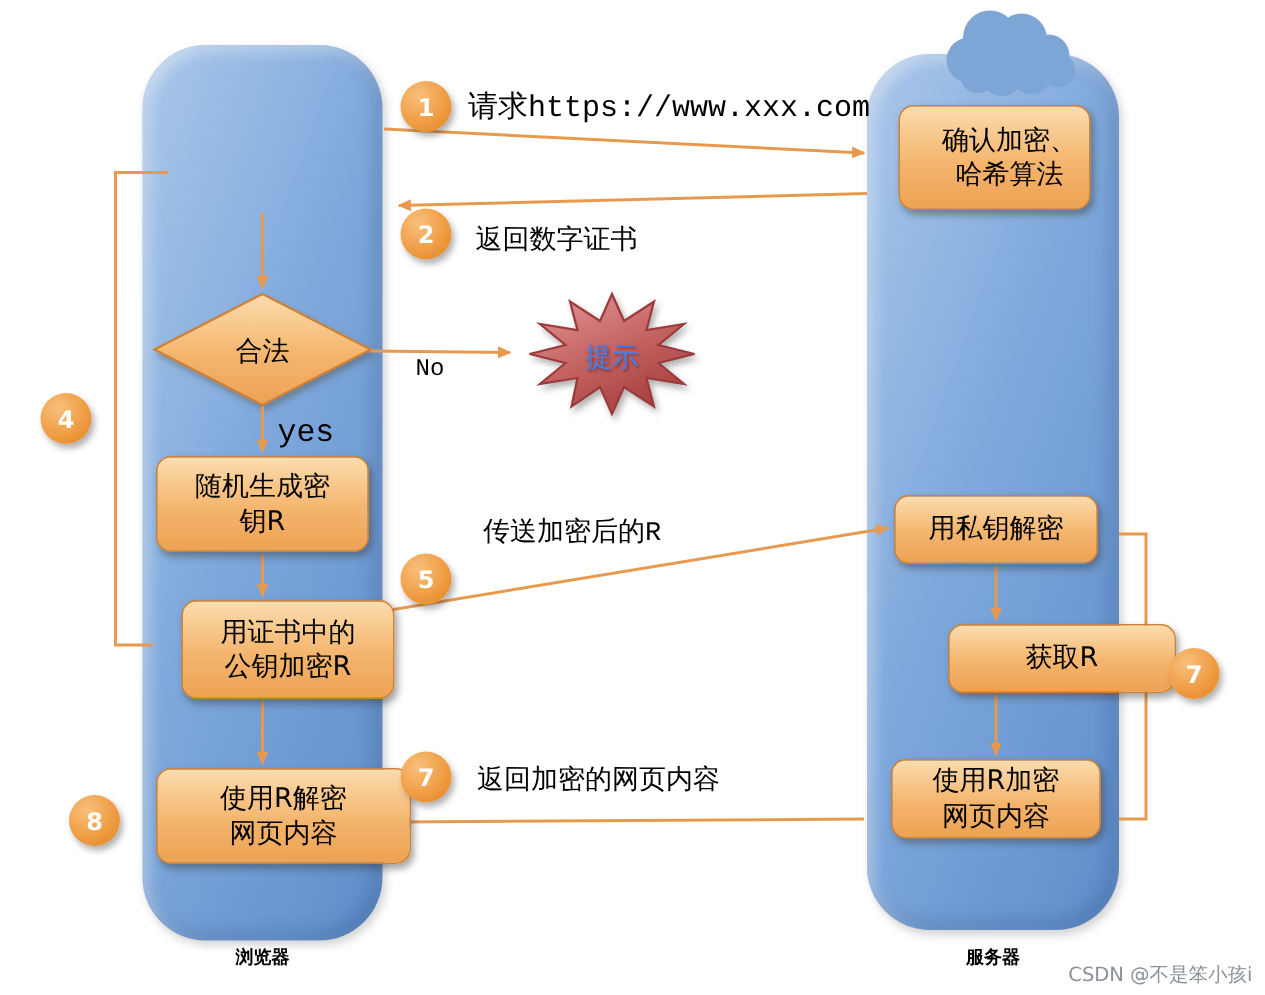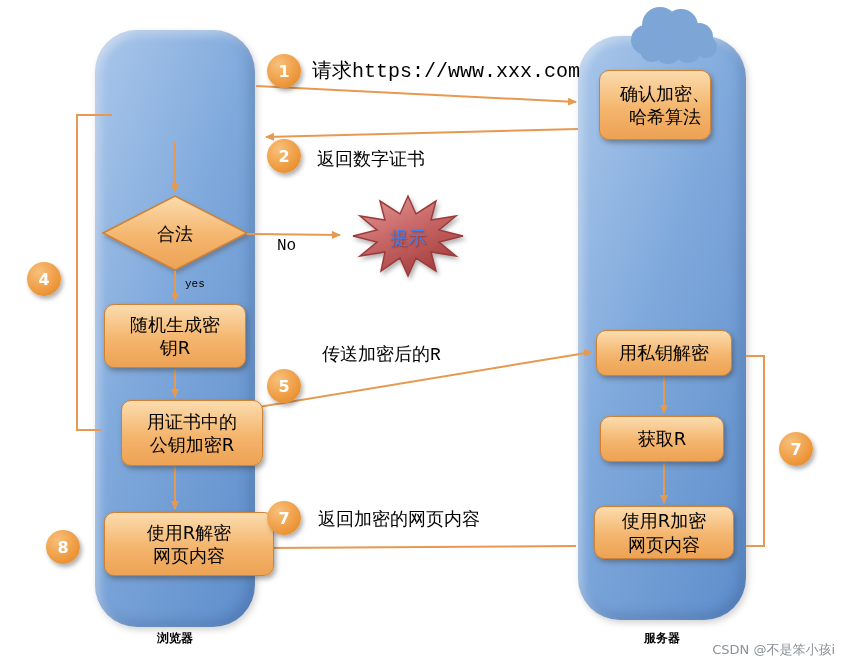--- a/index.html
+++ b/index.html
@@ -60,21 +60,21 @@
   }
   .flabel {
     position: absolute;
     z-index: 4;
     font-size: 18px;
     color: #000;
     white-space: nowrap;
     font-family: Liberation Mono, monospace;
   }
   .flabel.big { font-size: 20px; }
-  .flabel.small { font-size: 11px; }
+  .flabel.small { font-size: 21px; }
   .diamond-label {
     position: absolute;
     z-index: 4;
     left: 115px; top: 222px;
     width: 120px;
     text-align: center;
     font-size: 18px;
   }
   .star-label {
     position: absolute;
@@ -163,24 +163,24 @@
   </svg>
 
   <div class="diamond-label">合法</div>
   <div class="obox" style="left:104px; top:304px; width:142px; height:64px;">随机生成密
 钥R</div>
   <div class="obox" style="left:121px; top:400px; width:142px; height:66px;">用证书中的
 公钥加密R</div>
   <div class="obox" style="left:104px; top:512px; width:170px; height:64px;">使用R解密
 网页内容</div>
 
-  <div class="obox" style="left:599px; top:70px; width:112px; height:70px;padding-left:20px;">确认加密、
+  <div class="obox" style="left:599px; top:70px; width:128px; height:70px;padding-left:20px;">确认加密、
 哈希算法</div>
   <div class="obox" style="left:596px; top:330px; width:136px; height:46px;">用私钥解密</div>
-  <div class="obox" style="left:600px; top:416px; width:124px; height:46px;">获取R</div>
+  <div class="obox" style="left:632px; top:416px; width:152px; height:46px;">获取R</div>
   <div class="obox" style="left:594px; top:506px; width:140px; height:53px;">使用R加密
 网页内容</div>
 
   <div class="star-label">提示</div>
 
   <div class="badge" style="left:267px; top:54px;">1</div>
   <div class="badge" style="left:267px; top:139px;">2</div>
   <div class="badge" style="left:27px;  top:262px;">4</div>
   <div class="badge" style="left:267px; top:369px;">5</div>
   <div class="badge" style="left:267px; top:501px;">7</div>

